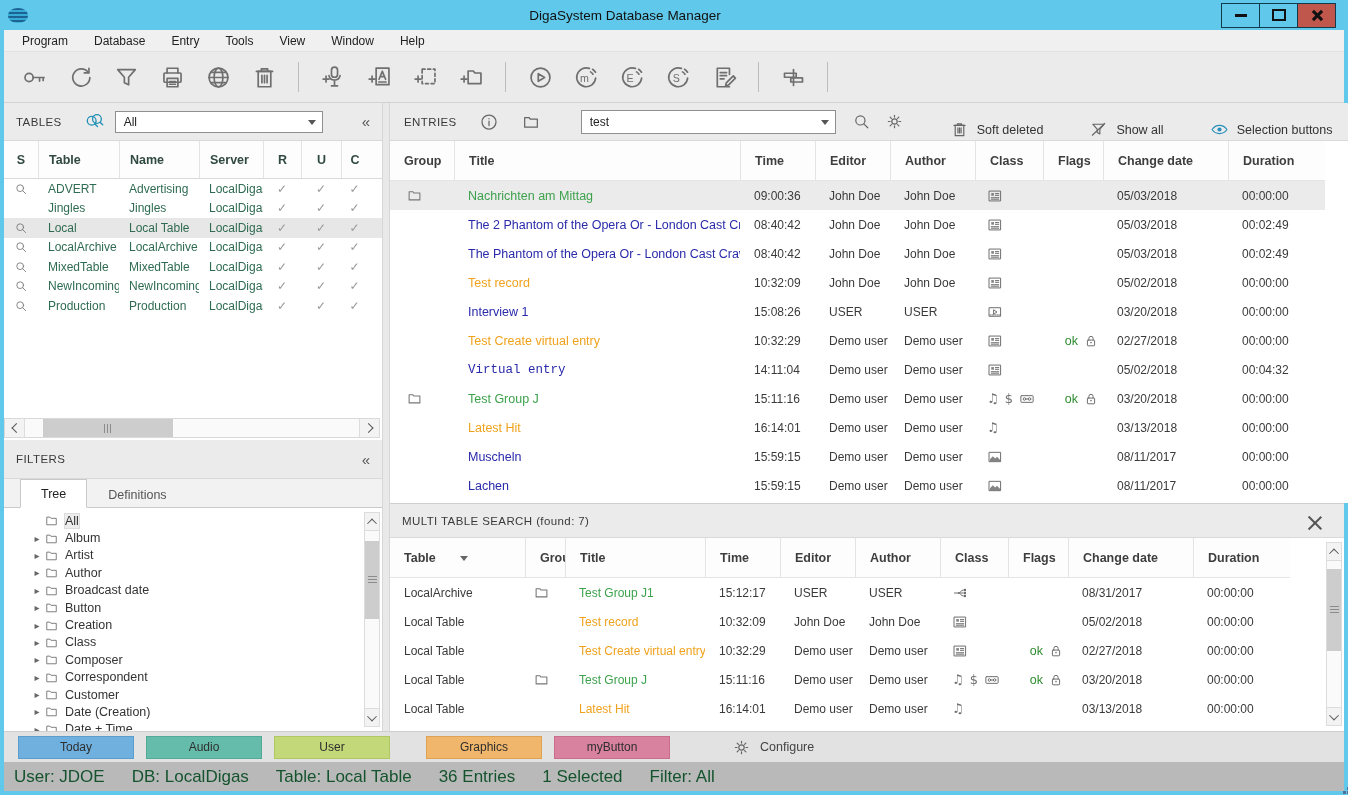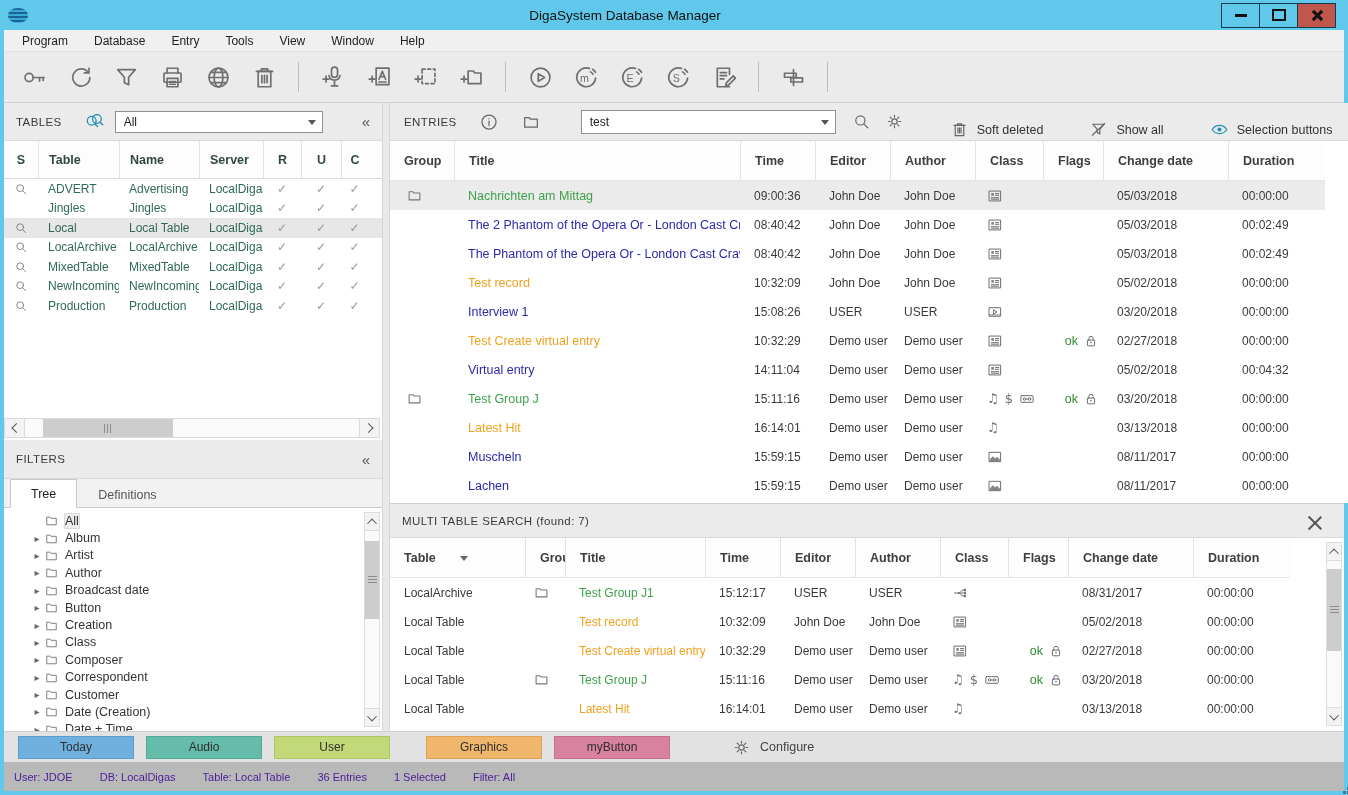--- a/index.html
+++ b/index.html
@@ -65,21 +65,21 @@
   .gripv{width:9px;height:9px;background:repeating-linear-gradient(90deg,#8b8b8b 0 1px,transparent 1px 3px);}
   .griph{width:9px;height:9px;background:repeating-linear-gradient(180deg,#8b8b8b 0 1px,transparent 1px 3px);}
   .chev{width:6px;height:6px;border-left:1.4px solid #555;border-top:1.4px solid #555;position:absolute;left:50%;top:50%;}
   .chev.l{transform:translate(-30%,-50%) rotate(-45deg);}
   .chev.r{transform:translate(-70%,-50%) rotate(135deg);}
   .chev.u{transform:translate(-50%,-30%) rotate(45deg);}
   .chev.d{transform:translate(-50%,-70%) rotate(225deg);}
 
   
   #filters{left:4px;top:440px;width:378px;height:291px;background:#fff;}
-  .tabbar{height:28px;background:#f2f2f2;border-bottom:1px solid #c9c9c9;display:flex;align-items:flex-end;padding-left:6px;}
+  .tabbar{height:28px;background:#f2f2f2;border-bottom:1px solid #c9c9c9;display:flex;align-items:flex-end;padding-left:16px;}
   .tab{height:27px;display:flex;align-items:center;padding:0 20px;font-size:12.5px;color:#555;
        border:1px solid transparent;border-bottom:none;margin-bottom:-1px;}
   .tab.active{background:#fff;border-color:#c9c9c9;color:#222;border-bottom:1px solid #fff;}
   #tree{position:absolute;left:0;top:67px;bottom:0;right:20px;overflow:hidden;padding-top:5px;}
   .titem{height:17.4px;display:flex;align-items:center;font-size:12.5px;color:#333;}
   .texp{width:14px;margin-left:26px;color:#666;font-size:10px;text-align:center;}
   .titem .fold{color:#777;display:flex;margin-right:6px;}
   .tlabel.focused{background:#ededed;outline:1px solid #dcdcdc;}
   .vscroll{position:absolute;right:2px;width:16px;border:1px solid #dcdcdc;background:#fafafa;box-sizing:border-box;}
   .vsbtn{height:17px;background:#f3f3f3;position:relative;}
@@ -132,21 +132,21 @@
   .sortcaret{width:0;height:0;border:4px solid transparent;border-top:5px solid #666;margin:5px 0 0 24px;}
 
   
   #footer{left:4px;top:731px;width:1340px;height:31px;background:#e2e2e2;border-top:1px solid #cfcfcf;
           display:flex;align-items:center;padding-left:14px;box-sizing:border-box;gap:12px;}
   .fbtn{width:116px;height:23px;display:flex;align-items:center;justify-content:center;font-size:12px;color:#2e2e2e;
         border:1px solid;box-sizing:border-box;}
   #configure{display:flex;align-items:center;gap:9px;margin-left:50px;color:#444;font-size:12.5px;}
   #status{left:4px;top:762px;width:1340px;height:29px;background:#b9b9b9;display:flex;align-items:center;
           padding-left:10px;box-sizing:border-box;gap:27px;}
-  .sitem{font-size:11px;color:#4c1d95;}
+  .sitem{font-size:17px;color:#14532d;}
   #grip{position:absolute;right:6px;bottom:5px;width:3px;height:3px;
         box-shadow:8px 0 0 #4f7094,8px 4px 0 #4f7094,8px 8px 0 #4f7094,4px 4px 0 #4f7094,4px 8px 0 #4f7094,0 8px 0 #4f7094;}
 </style>
 </head>
 <body>
 
 <div id="titlebar" class="abs">
   <div class="logo"></div>
   <div class="wtitle">DigaSystem Database Manager</div>
   <div class="wcontrols">
@@ -790,21 +790,21 @@
               <path d="M8.8 10.6V8.2a3.2 3.2 0 0 1 6.4 0v2.4"></path>
               <circle cx="12" cy="14.4" r="1.2" fill="currentColor" stroke="none"></circle>
             </svg>
           </span>
         </div>
         <div class="c">02/27/2018</div>
         <div class="c">00:00:00</div>
       </div>
       <div class="egrid erow">
         <div class="c gcell"></div>
-        <div class="c title" style="color: rgb(42, 42, 170);">Virtual entry</div>
+        <div class="c title" style="color: rgb(42, 42, 170); font-family: Liberation Mono, monospace;">Virtual entry</div>
         <div class="c">14:11:04</div>
         <div class="c">Demo user</div>
         <div class="c">Demo user</div>
         <div class="c cls">
           <span style="display: flex;">
             <svg viewBox="0 0 24 24" width="16" height="16" fill="none" stroke="currentColor" stroke-width="1.5" stroke-linecap="round" stroke-linejoin="round">
               <rect x="3.6" y="4.6" width="16.8" height="14.8"></rect>
               <rect x="6.4" y="7.6" width="4" height="4" fill="currentColor" stroke="none" opacity=".85"></rect>
               <path d="M12.6 8.4h5M12.6 11h5M6.4 14.6h11.2M6.4 16.8h11.2"></path>
             </svg>

